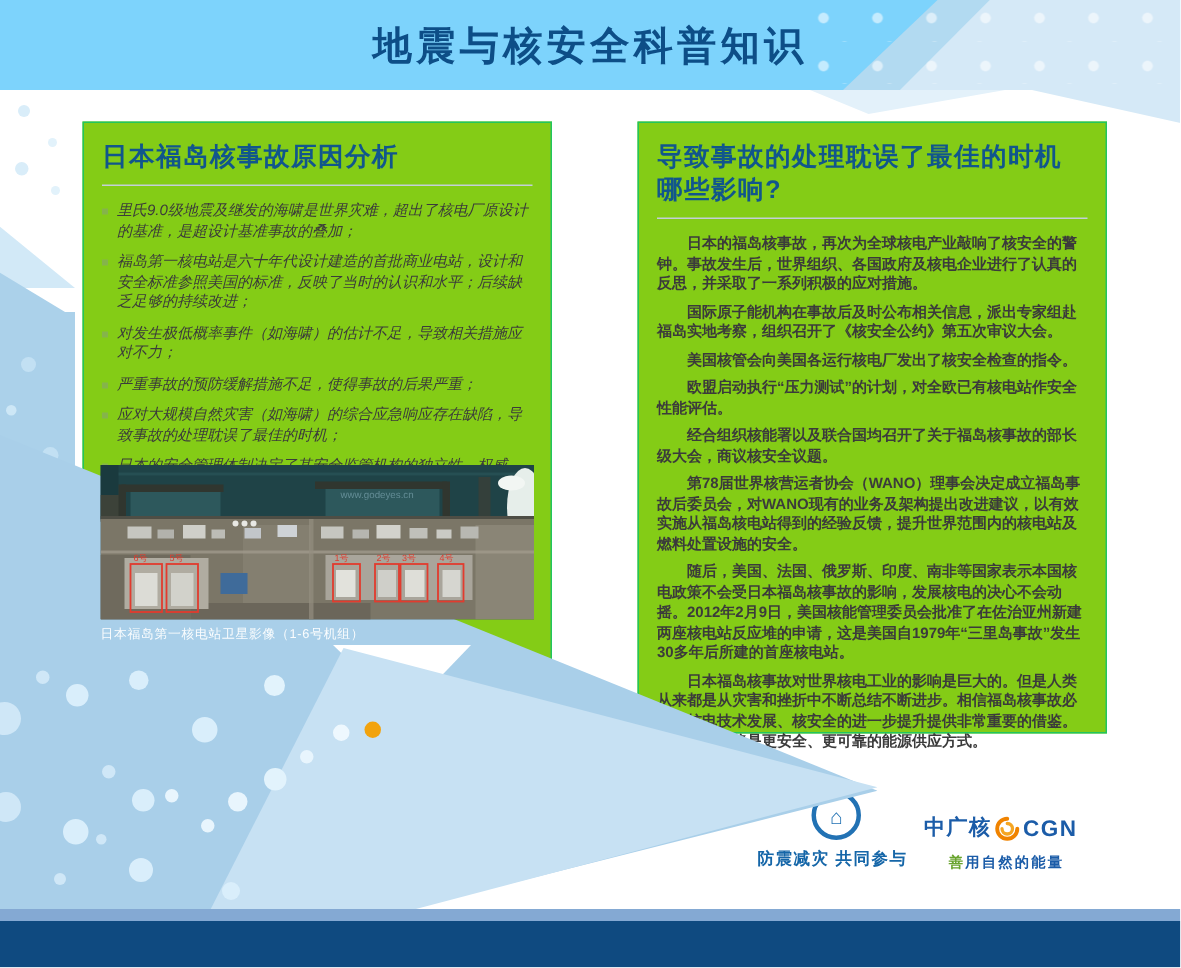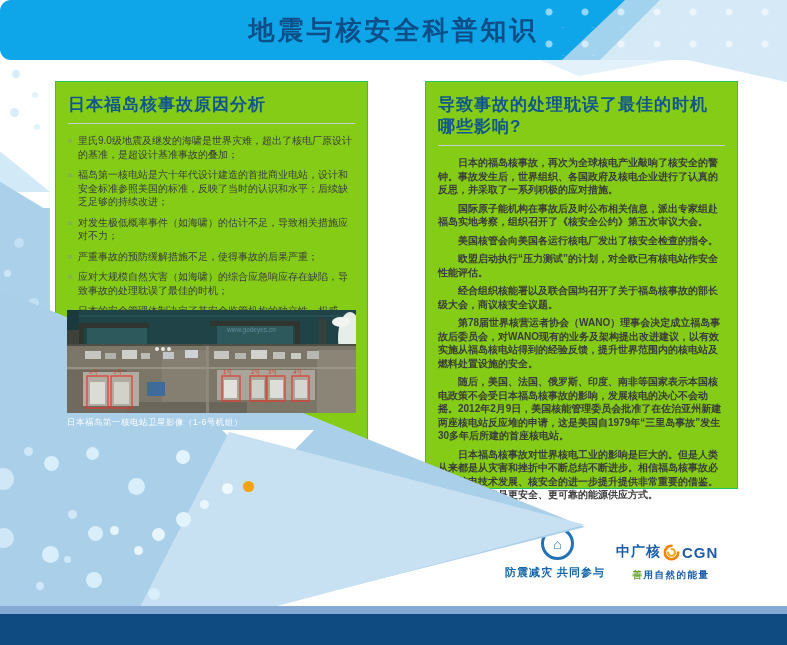--- a/index.html
+++ b/index.html
@@ -1,21 +1,21 @@
 <!DOCTYPE html>
 <html><head>
 <meta charset="utf-8">
 <style>
   html,body{margin:0;padding:0;background:#fff;}
   .page{
     position:relative;width:787px;height:645px;overflow:hidden;background:#ffffff;
     font-family:"Liberation Sans","DejaVu Sans",sans-serif;
   }
   
-  .header{position:absolute;left:0;top:0;width:787px;height:60px;background:#0ea5e9;z-index:1;border-radius:11px;}
+  .header{position:absolute;left:0;top:0;width:787px;height:60px;background:#7dd3fc;z-index:1;}
   .header-title{
     position:absolute;left:0;top:0;width:100%;line-height:60px;text-align:center;
     color:#0d4e87;font-size:26px;font-weight:bold;letter-spacing:3px;z-index:3;
   }
   .hw{position:absolute;z-index:1;}
   .hw-light{left:600px;top:0;width:187px;height:60px;background:#d5e9f7;
     clip-path:polygon(32% 0,100% 0,100% 100%,0 100%);}
   .hw-mid{left:548px;top:0;width:140px;height:60px;background:#bbdaee;opacity:.85;
     clip-path:polygon(55% 0,100% 0,100% 100%,10% 100%);}
   .hw-below1{left:688px;top:60px;width:99px;height:22px;background:#d5e9f7;
@@ -49,21 +49,21 @@
   .panel{position:absolute;background:#84cc16;border:1px solid #22c55e;box-sizing:border-box;
     padding:12px;z-index:2;}
   .panel-left{left:55px;top:81px;width:313px;height:382px;}
   .panel-right{left:425px;top:81px;width:313px;height:408px;}
   .panel-title{
     color:#11568c;font-size:17px;font-weight:bold;line-height:22px;
     padding-bottom:7px;border-bottom:1px solid #c3cfd8;margin-bottom:10px;letter-spacing:1px;
   }
   .bullet-row{display:flex;margin-bottom:7px;}
   .bullet-sq{flex:0 0 4px;width:4px;height:4px;background:#85b44a;margin:5px 6px 0 0;}
-  .bullet-text{flex:1;color:#3b3b3b;font-size:10px;line-height:13.5px;}
+  .bullet-text{flex:1;color:#3b3b3b;font-size:10px;line-height:13.5px;font-style:italic;}
   .para{color:#3b3b3b;font-size:10px;line-height:13.5px;text-indent:2em;margin:0 0 5px 0;font-weight:bold;}
   
   .satellite{position:absolute;left:67px;top:310px;width:289px;height:103px;z-index:4;display:block;}
   .sat-caption{position:absolute;left:67px;top:417px;width:289px;color:#fbfdfe;font-size:8.5px;
     letter-spacing:.5px;z-index:4;}
   .orange-dot{position:absolute;left:243px;top:481px;width:11px;height:11px;border-radius:50%;
     background:#f2a30d;z-index:4;}
   
   .quake-logo{position:absolute;left:541px;top:527px;width:27px;height:27px;border:3px solid #2272b4;
     border-radius:50%;z-index:2;background:#fff;display:flex;align-items:center;justify-content:center;}

